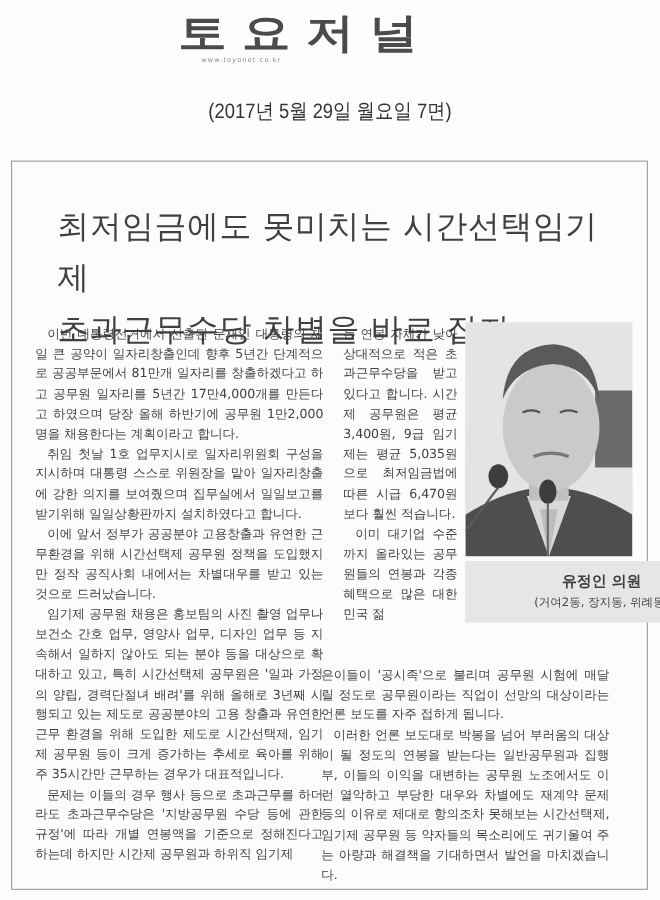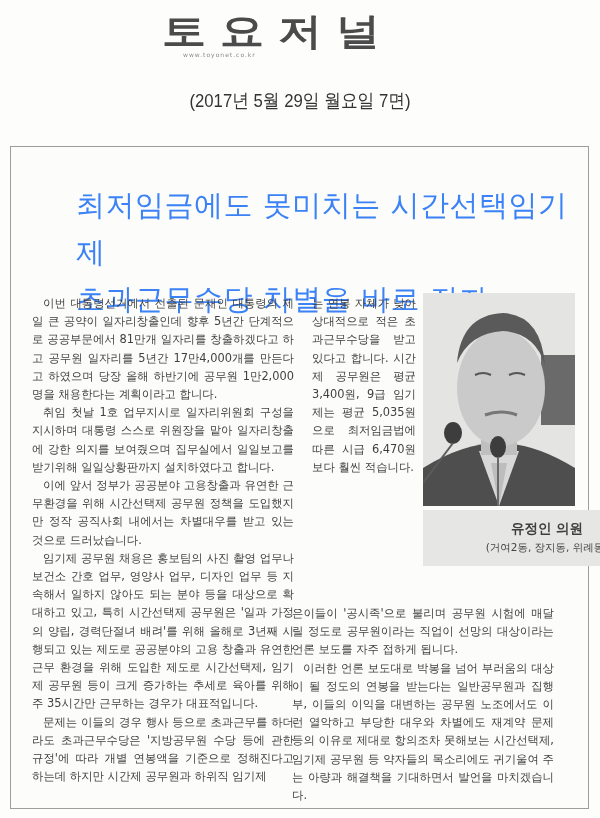--- a/index.html
+++ b/index.html
@@ -21,21 +21,21 @@
     position:absolute; left:0; top:88px; width:600px; text-align:center;
     font-family:"Liberation Sans","DejaVu Sans",sans-serif;
     font-size:19px; color:#333; transform:scaleX(0.88);
   }
   .article-box {
     position:absolute; left:10px; top:146px; width:577px; height:661px;
     border:1px solid #9d9d9d; background:#fcfcfa;
   }
   .headline {
     position:absolute; left:52px; top:182px; width:520px;
-    font-size:29px; line-height:47px; color:#3b82f6; letter-spacing:0.5px;margin-left:24px;
+    font-size:29px; line-height:47px; color:#404040; letter-spacing:0.5px;
   }
   .body-text {
     font-size:11.4px; line-height:18.2px; color:#3f3f3f; text-align:justify;
   }
   .col-left {
     position:absolute; left:32px; top:294px; width:262px;
   }
   .col-right-narrow {
     position:absolute; left:312px; top:294px; width:104px;
   }
@@ -77,20 +77,21 @@
 <div class="col-left body-text">
   <p>이번 대통령선거에서 선출된 문재인 대통령의 제일 큰 공약이 일자리창출인데 향후 5년간 단계적으로 공공부문에서 81만개 일자리를 창출하겠다고 하고 공무원 일자리를 5년간 17만4,000개를 만든다고 하였으며 당장 올해 하반기에 공무원 1만2,000명을 채용한다는 계획이라고 합니다.</p>
   <p>취임 첫날 1호 업무지시로 일자리위원회 구성을 지시하며 대통령 스스로 위원장을 맡아 일자리창출에 강한 의지를 보여줬으며 집무실에서 일일보고를 받기위해 일일상황판까지 설치하였다고 합니다.</p>
   <p>이에 앞서 정부가 공공분야 고용창출과 유연한 근무환경을 위해 시간선택제 공무원 정책을 도입했지만 정작 공직사회 내에서는 차별대우를 받고 있는 것으로 드러났습니다.</p>
   <p>임기제 공무원 채용은 홍보팀의 사진 촬영 업무나 보건소 간호 업무, 영양사 업무, 디자인 업무 등 지속해서 일하지 않아도 되는 분야 등을 대상으로 확대하고 있고, 특히 시간선택제 공무원은 '일과 가정의 양립, 경력단절녀 배려'를 위해 올해로 3년째 시행되고 있는 제도로 공공분야의 고용 창출과 유연한 근무 환경을 위해 도입한 제도로 시간선택제, 임기제 공무원 등이 크게 증가하는 추세로 육아를 위해 주 35시간만 근무하는 경우가 대표적입니다.</p>
   <p>문제는 이들의 경우 행사 등으로 초과근무를 하더라도 초과근무수당은 '지방공무원 수당 등에 관한 규정'에 따라 개별 연봉액을 기준으로 정해진다고 하는데 하지만 시간제 공무원과 하위직 임기제</p>
 </div>
 
 <div class="col-right-narrow body-text">
   <p class="cont">는 연봉 자체가 낮아 상대적으로 적은 초과근무수당을 받고 있다고 합니다. 시간제 공무원은 평균 3,400원, 9급 임기제는 평균 5,035원으로 최저임금법에 따른 시급 6,470원보다 훨씬 적습니다.</p>
+  <p>이미 대기업 수준까지 올라있는 공무원들의 연봉과 각종 혜택으로 많은 대한민국 젊</p>
 </div>
 
 <div class="photo">
   <svg width="152" height="213" viewBox="0 0 152 213">
     <rect x="0" y="0" width="152" height="213" fill="#e4e4e2"></rect>
     <rect x="118" y="62" width="34" height="70" fill="#6a6a6a"></rect>
     <path d="M0 175 Q40 150 76 150 Q112 150 152 175 L152 213 L0 213 Z" fill="#4e4e4e"></path>
     <path d="M56 158 L76 213 L96 158 Z" fill="#d8d8d8"></path>
     <path d="M68 170 L76 213 L84 170 Z" fill="#bdbdbd"></path>
     <rect x="58" y="130" width="36" height="32" fill="#bfbfbf"></rect>

